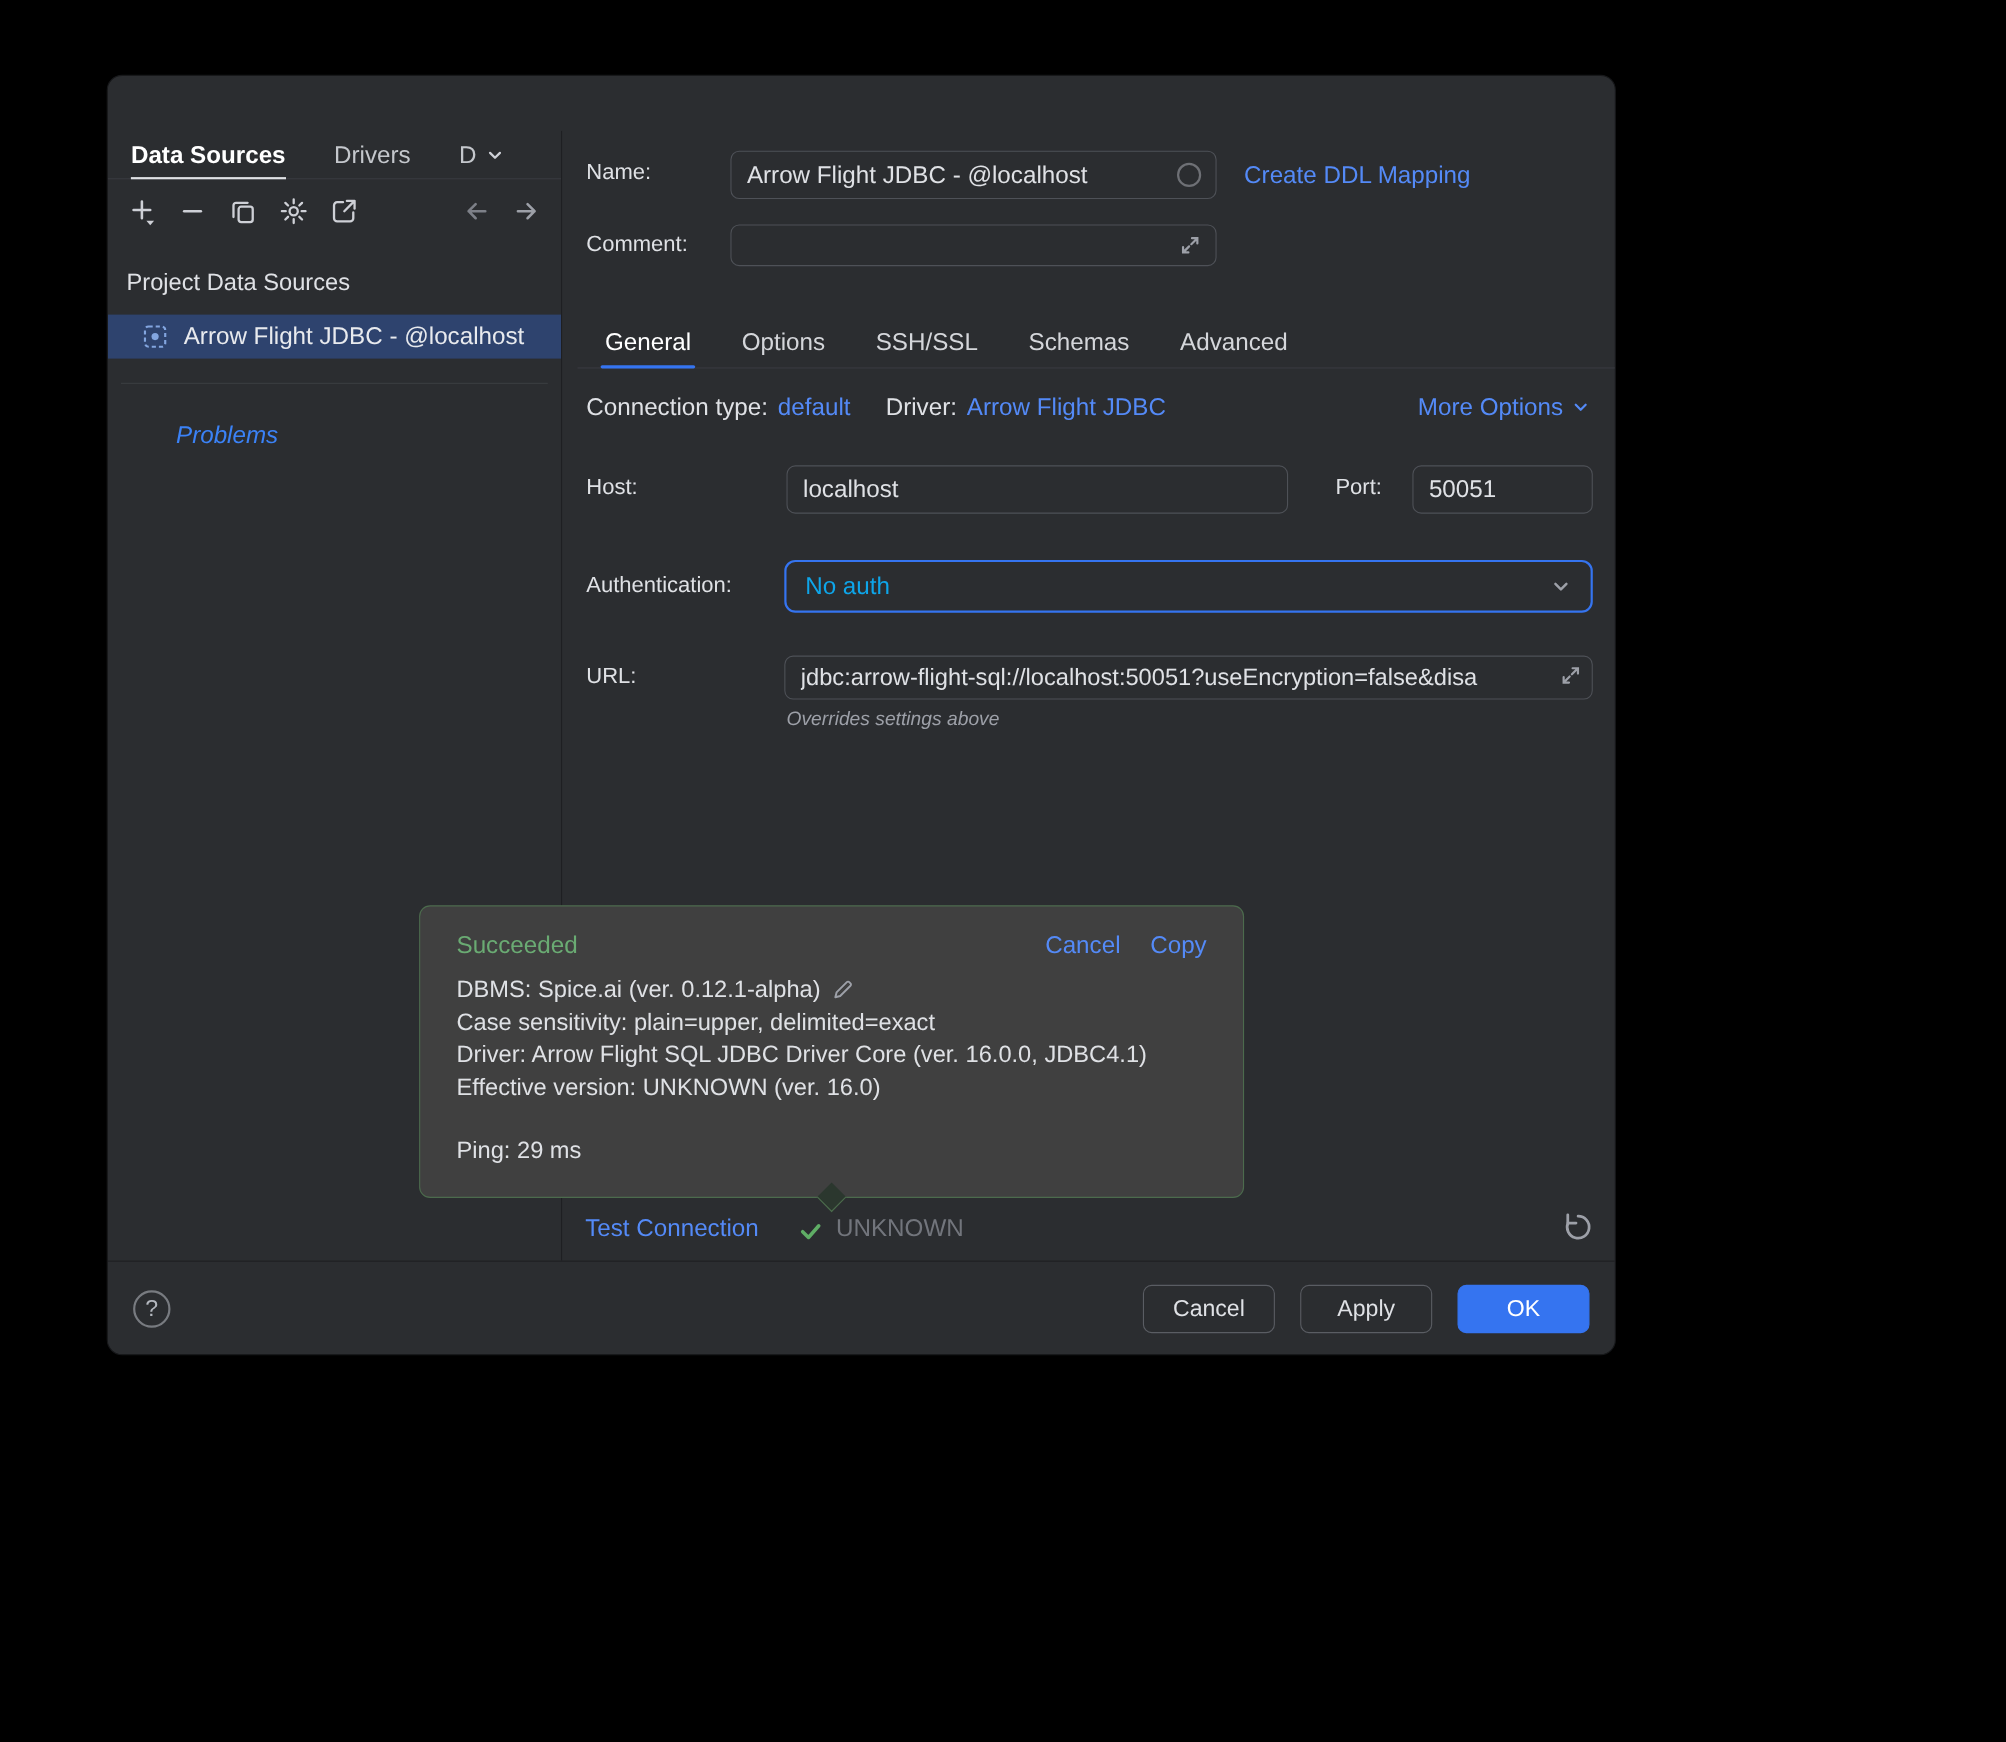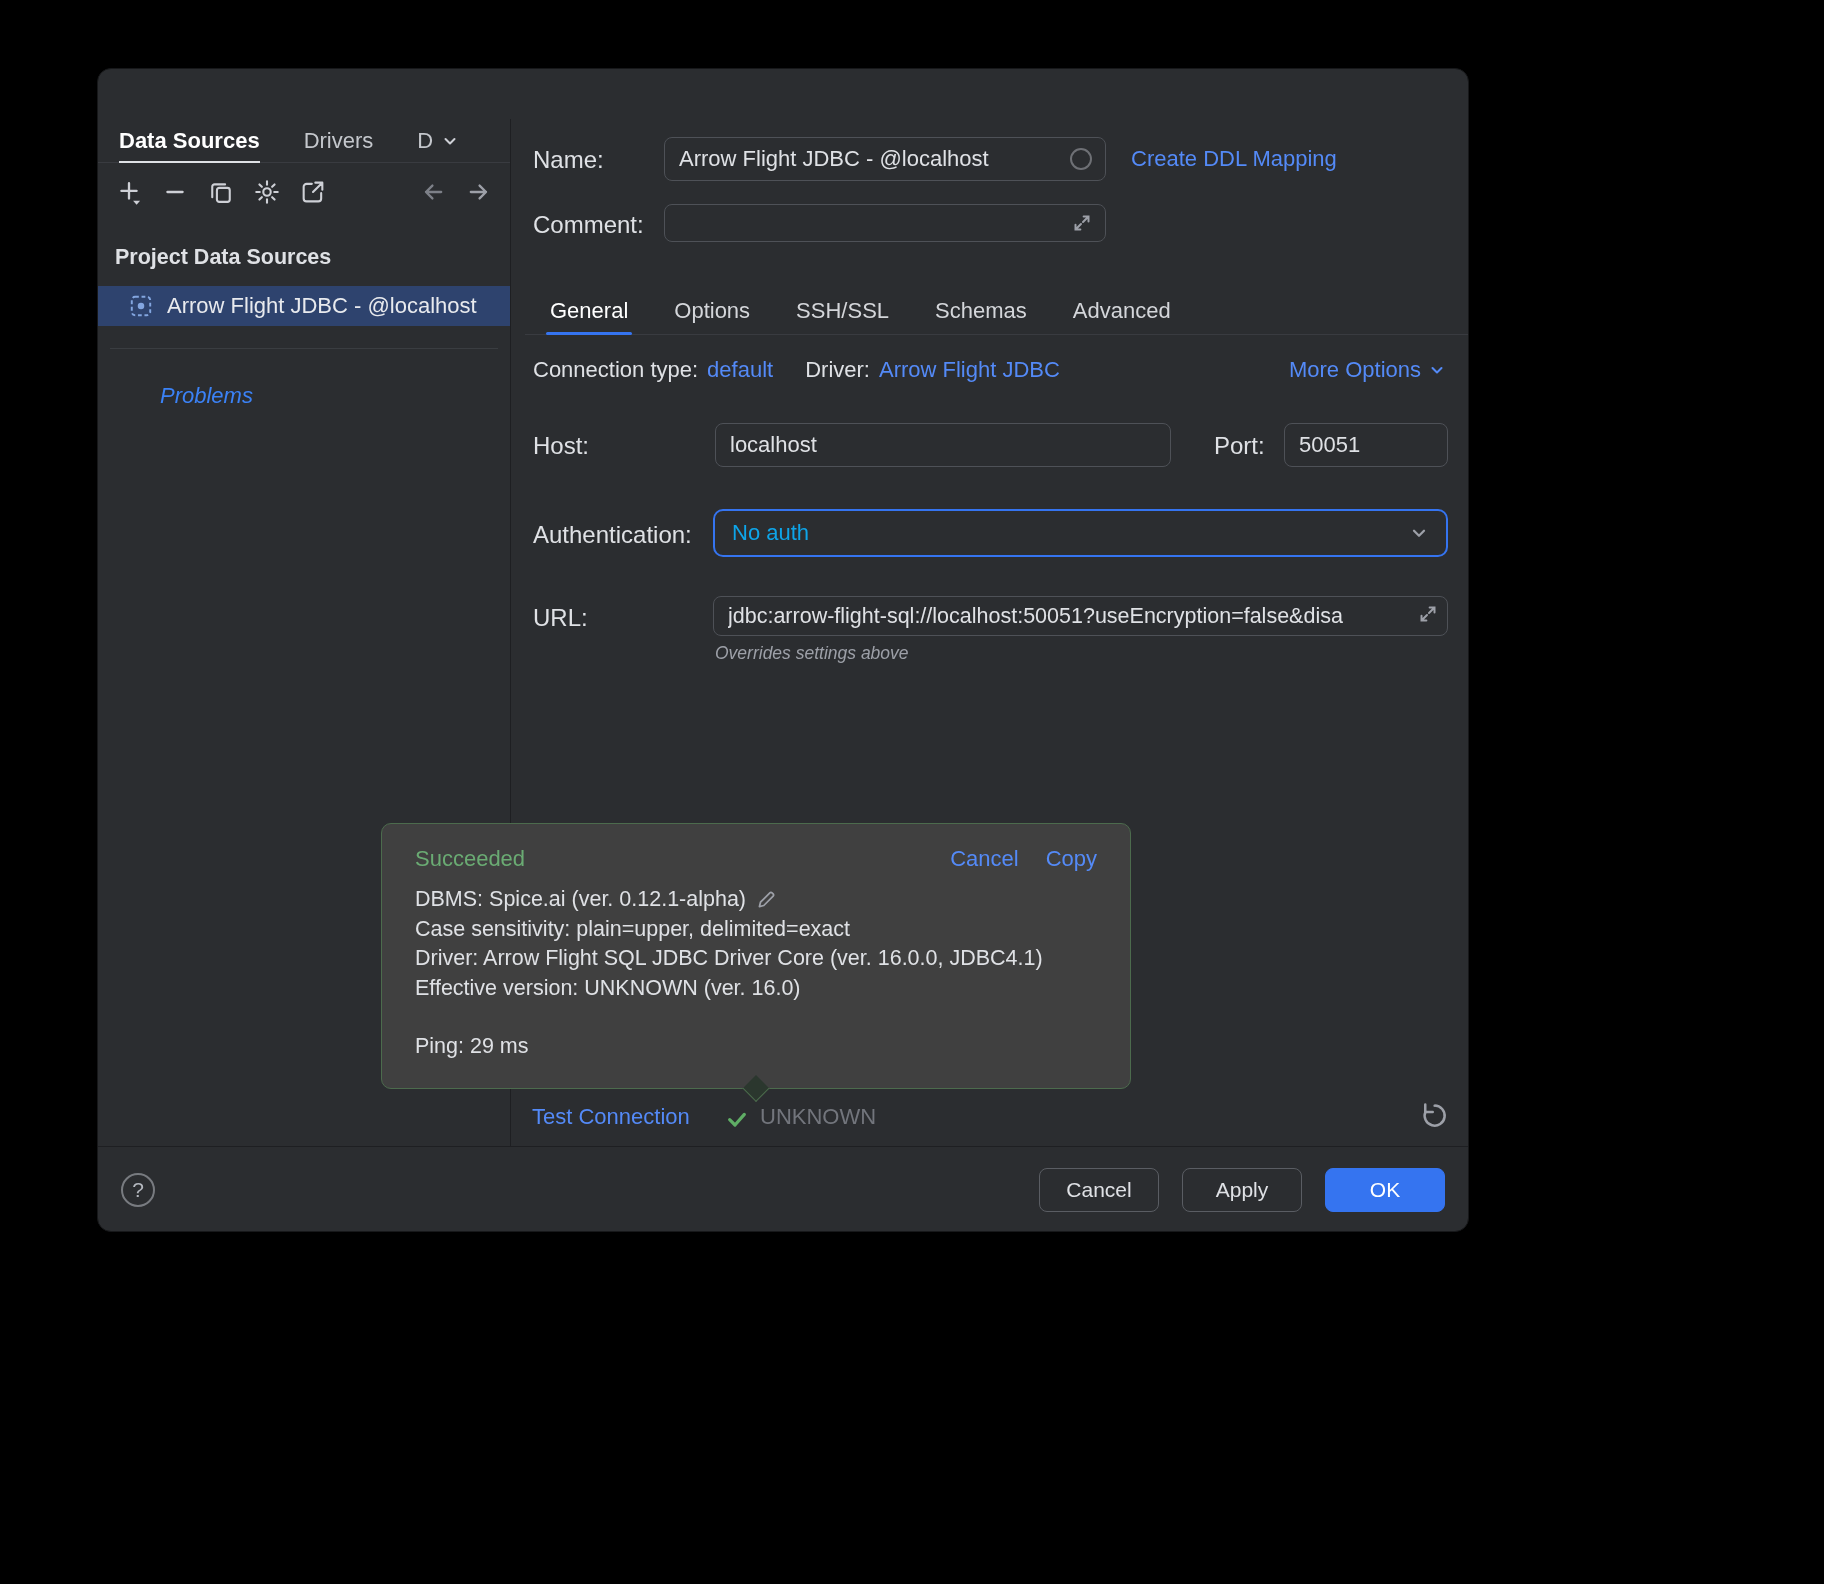--- a/index.html
+++ b/index.html
@@ -16,27 +16,27 @@
   
   .sidebar{position:absolute;left:0;top:50px;width:413px;height:1027px;border-right:1px solid #1e1f22;box-sizing:border-box;}
   .sidebar-tabs{height:44px;border-bottom:1px solid #393b40;display:flex;align-items:center;padding-left:21px;gap:44px;box-sizing:border-box;}
   .stab{font-size:22px;color:#c4c7cc;height:100%;display:flex;align-items:center;position:relative;cursor:default;}
   .stab.active{color:#ffffff;font-weight:700;}
   .stab.active::after{content:"";position:absolute;left:0;right:0;bottom:-1px;height:2px;background:#dfe1e5;}
   .stab .chev{margin-left:8px;color:#ced0d6;display:flex;}
   .sidebar-toolbar{position:absolute;top:44px;left:0;right:0;height:58px;display:flex;align-items:center;padding:0 12px;gap:8px;box-sizing:border-box;}
   .ibtn{width:38px;height:38px;display:flex;align-items:center;justify-content:center;background:none;border:none;padding:0;border-radius:6px;}
   .grow{flex:1;}
-  .section-header{position:absolute;top:126px;left:17px;font-size:21.5px;font-weight:700;color:#dfe1e5;}
+  .section-header{position:absolute;top:126px;left:17px;font-size:21.5px;font-weight:400;color:#dfe1e5;}
   .ds-item{position:absolute;top:167px;left:0;right:0;height:40px;background:#2e436e;display:flex;align-items:center;padding-left:30px;gap:13px;font-size:22px;color:#e8eaee;box-sizing:border-box;}
   .sidebar-sep{position:absolute;top:229px;left:12px;right:12px;border-top:1px solid #3a3d41;}
   .problems{position:absolute;top:264px;left:62px;font-size:22px;color:#3b82f6;font-style:italic;}
   
   .main{position:absolute;left:414px;top:50px;width:958px;height:1027px;}
-  .lbl{position:absolute;font-size:24px;color:#dfe1e5;white-space:nowrap;}
+  .lbl{position:absolute;font-size:20px;color:#dfe1e5;white-space:nowrap;}
   .fld{position:absolute;background:#2b2d30;border:1px solid #4e5157;border-radius:8px;color:#dfe1e5;font-size:22px;padding:0 14px;box-sizing:border-box;font-family:inherit;outline:none;}
   .name-label{left:21px;top:27px;}
   .name-field{left:152px;top:18px;width:442px;height:44px;padding-right:48px;}
   .name-indicator{position:absolute;left:558px;top:29px;width:22px;height:22px;border:2px solid #6e7075;border-radius:50%;box-sizing:border-box;}
   .link{color:#548af7;font-size:22px;text-decoration:none;white-space:nowrap;}
   .ddl-link{position:absolute;left:619px;top:27px;}
   .comment-label{left:21px;top:92px;}
   .comment-field{left:152px;top:85px;width:442px;height:38px;}
   .comment-expand{position:absolute;left:560px;top:94px;}
   .form-tabs{position:absolute;left:0;top:168px;width:100%;height:48px;border-bottom:1px solid #393b40;display:flex;align-items:center;gap:46px;padding-left:25px;box-sizing:border-box;margin-left:13px;}

